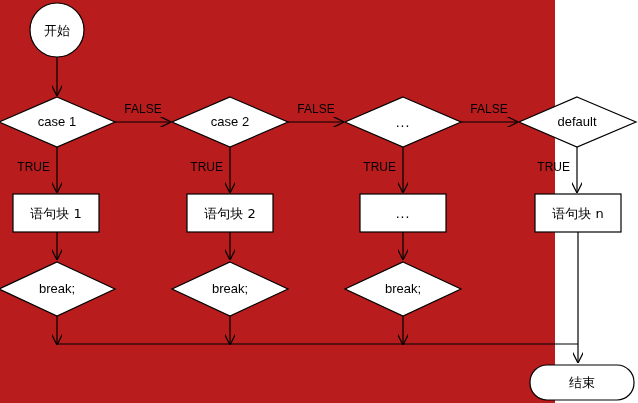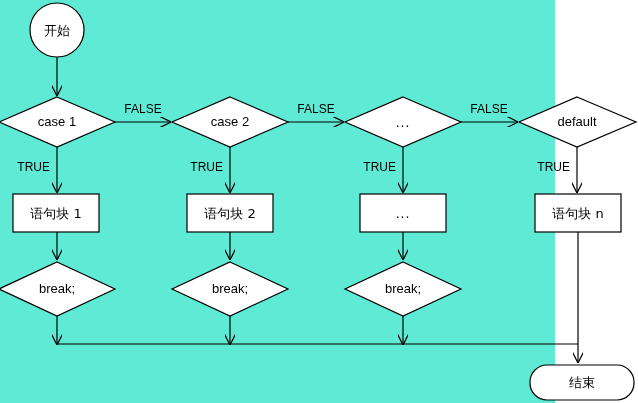--- a/index.html
+++ b/index.html
@@ -10,21 +10,21 @@
   body {
     width: 638px;
     height: 403px;
     font-family: "Liberation Sans", "DejaVu Sans", sans-serif;
     overflow: hidden;
   }
   #flowchart-root {
     position: relative;
     width: 555px;
     height: 403px;
-    background: #5eead4;
+    background: #b91c1c;
   }
   svg.chart-canvas {
     position: absolute;
     left: 0;
     top: 0;
     width: 638px;
     height: 403px;
   }
   .node-shape {
     fill: #ffffff;

